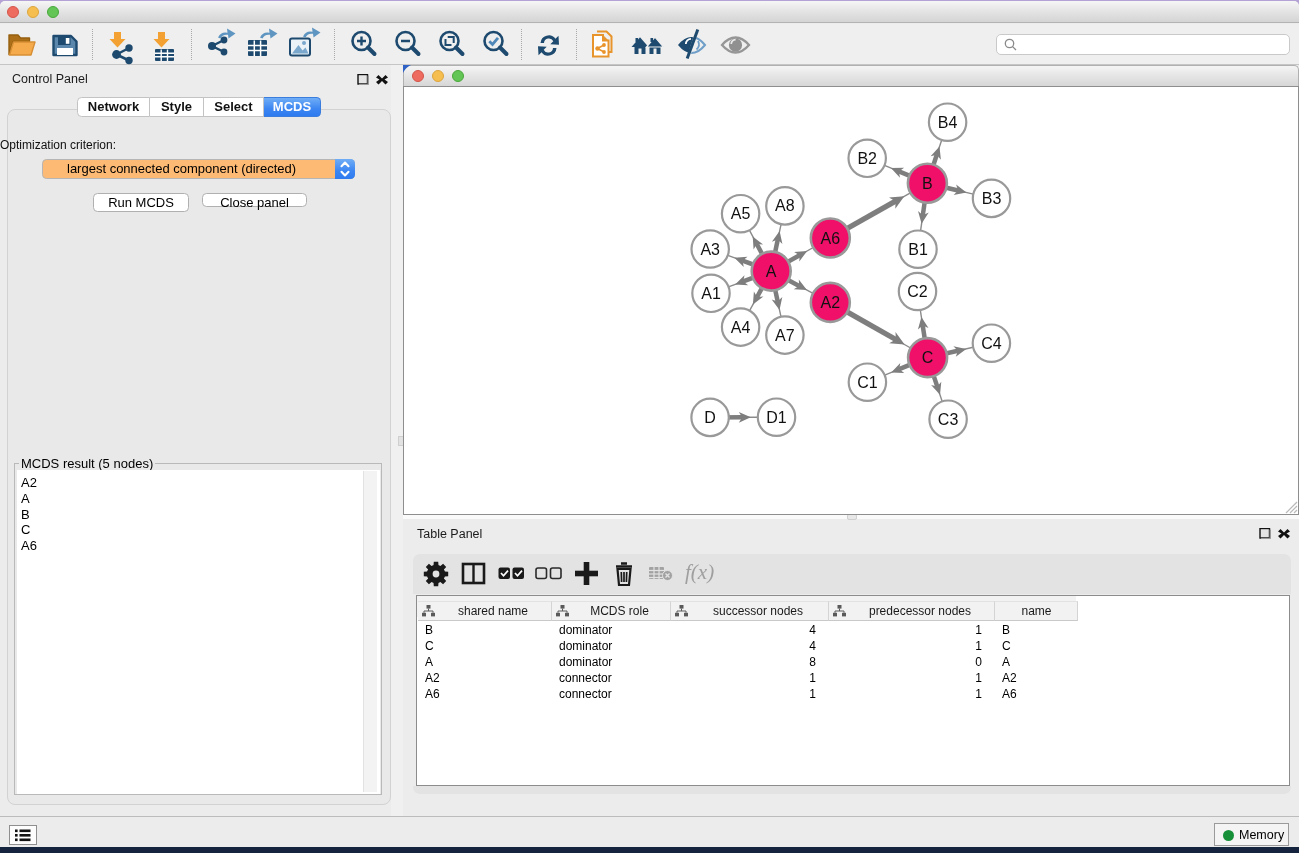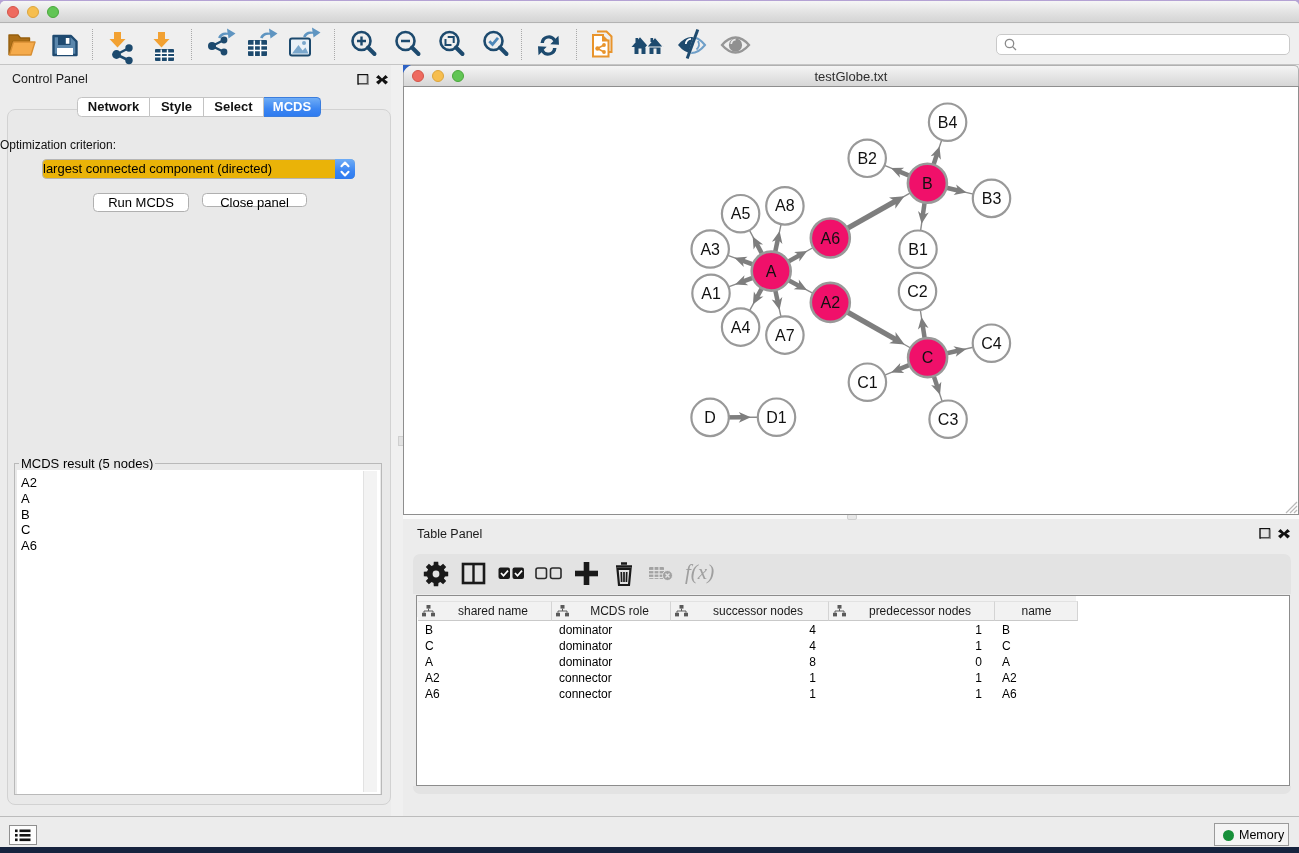--- a/index.html
+++ b/index.html
@@ -16,21 +16,21 @@
   #search { position:absolute; left:996px; top:10px; width:294px; height:21px; background:#fff; border:1px solid #c9c9c9; border-radius:5px; }
   
   #cp-title { position:absolute; left:12px; top:71px; font-size:12.5px; color:#1b1b1b; }
   #cp-panel { position:absolute; left:7px; top:108px; width:384px; height:696px; background:#e9e9e9; border:1px solid #d2d2d2; border-radius:8px; }
   .seg { position:absolute; display:flex;font-weight:bold; }
   .seg div { border:1px solid #c3c3c3; border-left:none; background:#fff; font-size:13px; color:#111; text-align:center; line-height:18px; height:20px; }
   .seg div:first-child { border-left:1px solid #c3c3c3; border-radius:4.5px 0 0 4.5px; }
   .seg div:last-child { border-radius:0 4.5px 4.5px 0; }
   .seg div.sel { background:linear-gradient(180deg,#6fadf6 0%,#3c86f2 60%,#2e7bf0 100%); color:#fff; border-color:#3b7ddd; }
   #opt-label { position:absolute; left:0px; top:137px; width:399px; font-size:12px; color:#101010; }
-  #dropdown { position:absolute; left:42px; top:158px; width:313px; height:20px; background:#eab308; border:1px solid #b5b5b5; border-radius:4.5px; font-size:13px; color:#000; line-height:18px; padding-left:0; }
+  #dropdown { position:absolute; left:42px; top:158px; width:313px; height:20px; background:#fdba74; border:1px solid #b5b5b5; border-radius:4.5px; font-size:13px; color:#000; line-height:18px; padding-left:24px; }
   #dd-btn { position:absolute; right:-1px; top:-1px; width:20px; height:20px; border-radius:0 4.5px 4.5px 0; background:linear-gradient(180deg,#6fadf6 0%,#3c86f2 60%,#2e7bf0 100%); }
   .btn { position:absolute; background:#fff; border:1px solid #b0b0b0; border-radius:4.5px; font-size:13px; color:#000; text-align:center; }
   #fieldset { position:absolute; left:14px; top:462px; width:368px; height:332px; border:1px solid #b9b9b9; }
   #fs-label { position:absolute; left:19px; top:455px; font-size:13px; color:#000; background:#e9e9e9; padding:0 2px; }
   #fs-list { position:absolute; left:17px; top:469px; width:363px; height:324px; background:#fff; font-size:13px; color:#000; }
   #fs-list .it { padding-left:4px; height:15.8px; line-height:15.8px; }
   #fs-scroll { position:absolute; right:3px; top:1px; width:14px; height:321px; background:#f3f3f3; border-left:1px solid #e2e2e2; }
 </style>
 </head>
 <body>
@@ -222,21 +222,20 @@
   <div class="abs" style="left:847px;top:513px;width:10px;height:6px;background:#e8e8e8;border:1px solid #d0d0d0;border-radius:2px;"></div>
 
   <div class="abs" style="left:403px;top:64px;width:896px;height:450px;">
     <div class="abs" style="left:0;top:0;width:896px;height:21px;background:linear-gradient(180deg,#f4f4f4 0%,#e4e4e4 55%,#d6d6d6 100%);border:1px solid #b0b0b0;border-bottom:none;border-radius:5px 5px 0 0;"></div>
     <svg class="abs" style="left:0;top:0" width="8" height="8" viewBox="0 0 8 8">
         <path d="M0 0 L8 0 Q2.5 2.5 0 8 Z" fill="#2f62c4"></path>
       </svg>
     <div class="tl" style="left:9px;top:4.5px;background:#ee6b60;border:1px solid #d35549;"></div>
     <div class="tl" style="left:29px;top:4.5px;background:#f6be4f;border:1px solid #dca53c;"></div>
     <div class="tl" style="left:49px;top:4.5px;background:#62c555;border:1px solid #4aa73c;"></div>
-    <div class="abs" style="left:0;top:4px;width:896px;text-align:center;font-size:13px;color:#2e2e2e;">testGlobe.txt</div>
     <div class="abs" style="left:0;top:21px;width:896px;height:429px;background:#fff;border:1px solid #8e8e8e;"></div>
     <svg class="abs" style="left:1px;top:22px" width="894" height="427" viewBox="404 86 894 427" font-family="Liberation Sans, sans-serif">
 <g stroke-linecap="butt">
 <line x1="771.2" y1="270.1" x2="728.5" y2="285.8" stroke="#8a8a8a" stroke-width="1.4"></line>
 <line x1="771.2" y1="270.1" x2="743.2" y2="280.4" stroke="#7e7e7e" stroke-width="4.5"></line>
 <polygon points="735.1,283.4 744.5,274.2 743.2,280.4 748.2,284.3" fill="#7e7e7e"></polygon>
 <line x1="771.2" y1="270.1" x2="727.8" y2="254.4" stroke="#8a8a8a" stroke-width="1.4"></line>
 <line x1="771.2" y1="270.1" x2="742.5" y2="259.7" stroke="#7e7e7e" stroke-width="4.5"></line>
 <polygon points="734.4,256.8 747.5,255.8 742.5,259.7 743.8,265.9" fill="#7e7e7e"></polygon>
 <line x1="771.2" y1="270.1" x2="749.4" y2="229.2" stroke="#8a8a8a" stroke-width="1.4"></line>

